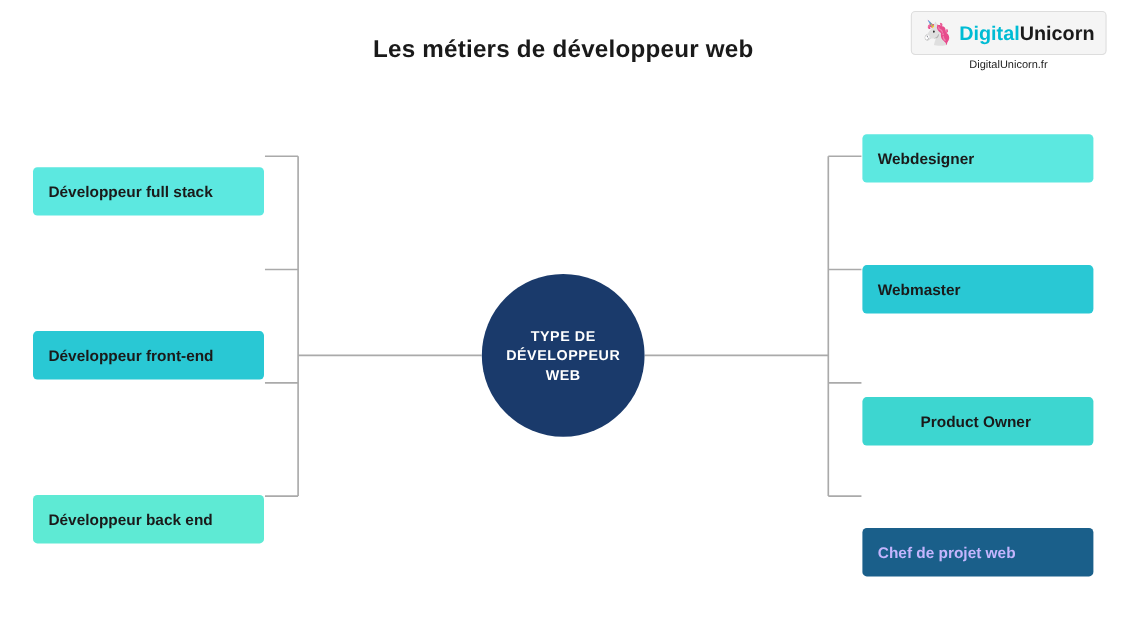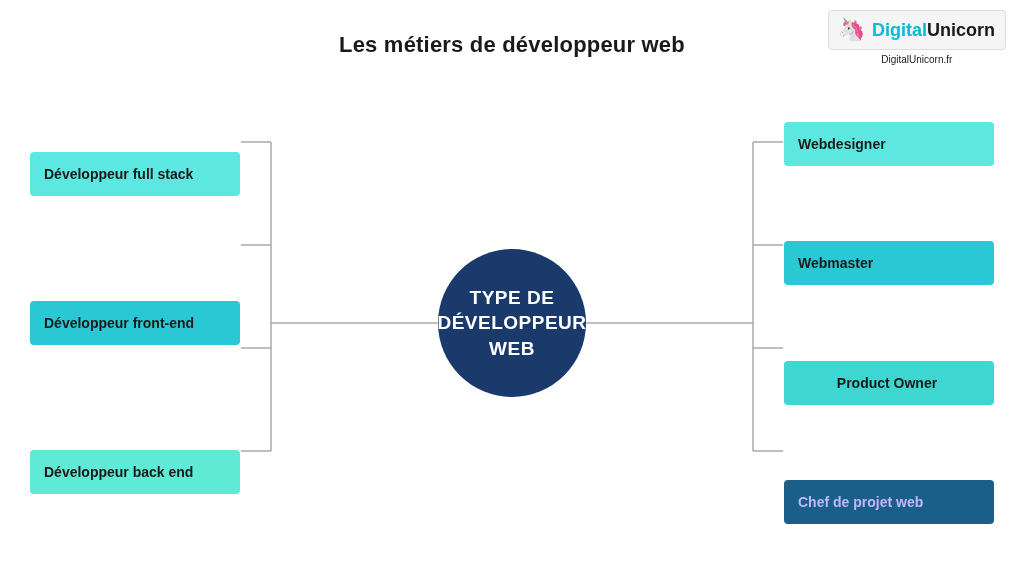--- a/index.html
+++ b/index.html
@@ -96,21 +96,21 @@
       background: #1a3a6b;
       display: flex;
       align-items: center;
       justify-content: center;
       text-align: center;
       z-index: 10;
     }
 
     .center-circle-text {
       color: #ffffff;
-      font-size: 19px;
+      font-size: 13px;
       font-weight: 800;
       line-height: 1.35;
       letter-spacing: 0.5px;
       text-transform: uppercase;
     }
 
     
     .left-boxes {
       position: absolute;
       left: 0;

